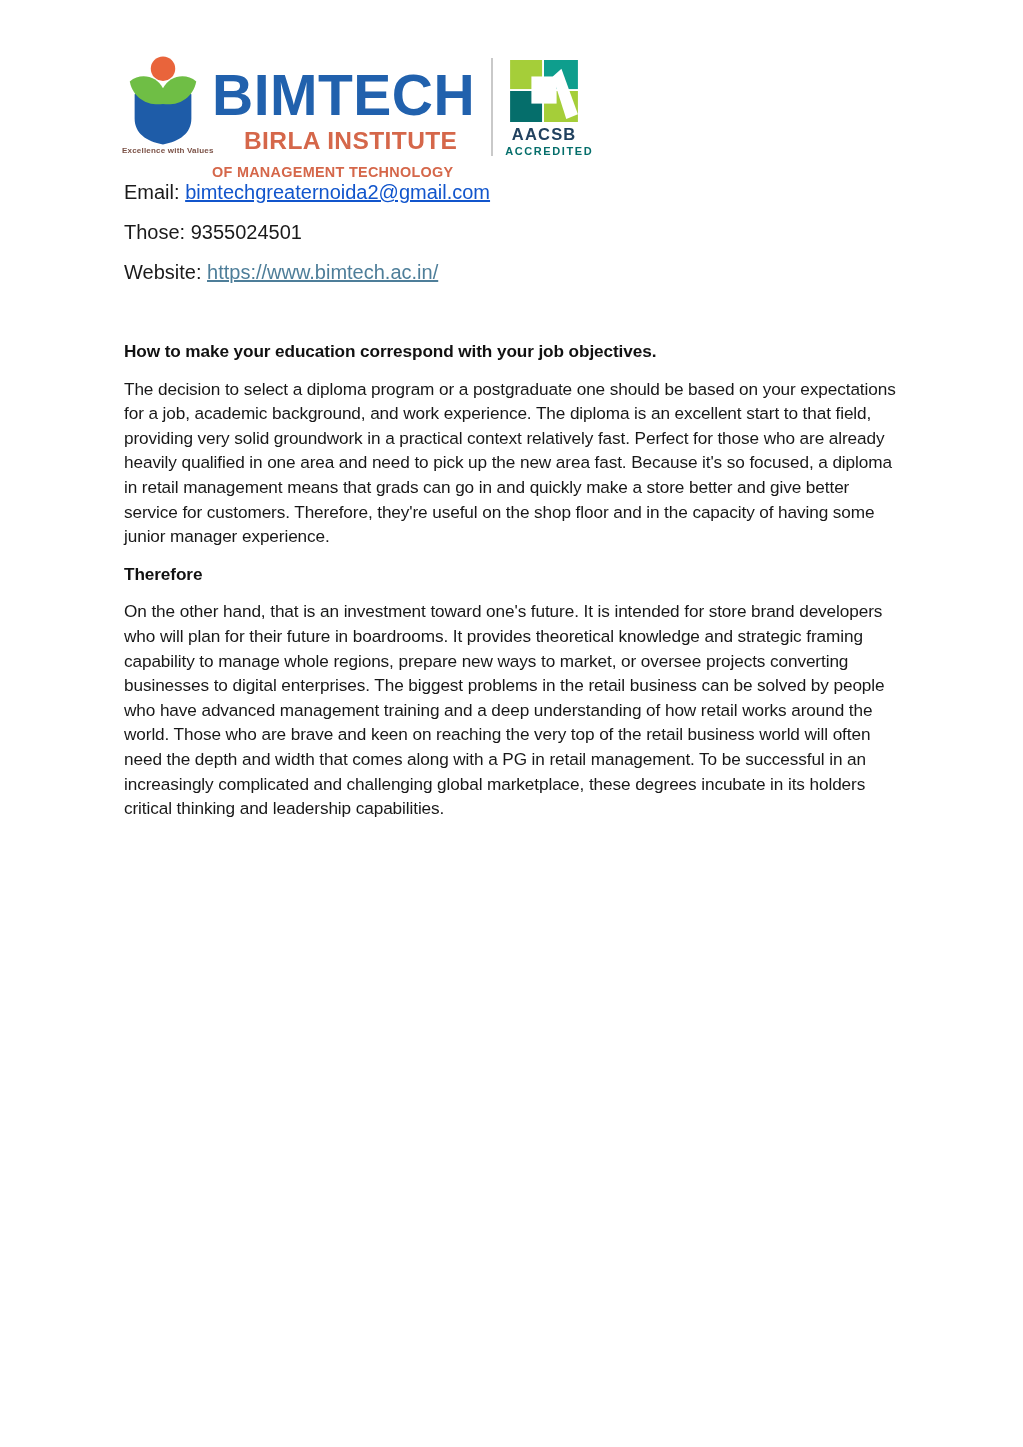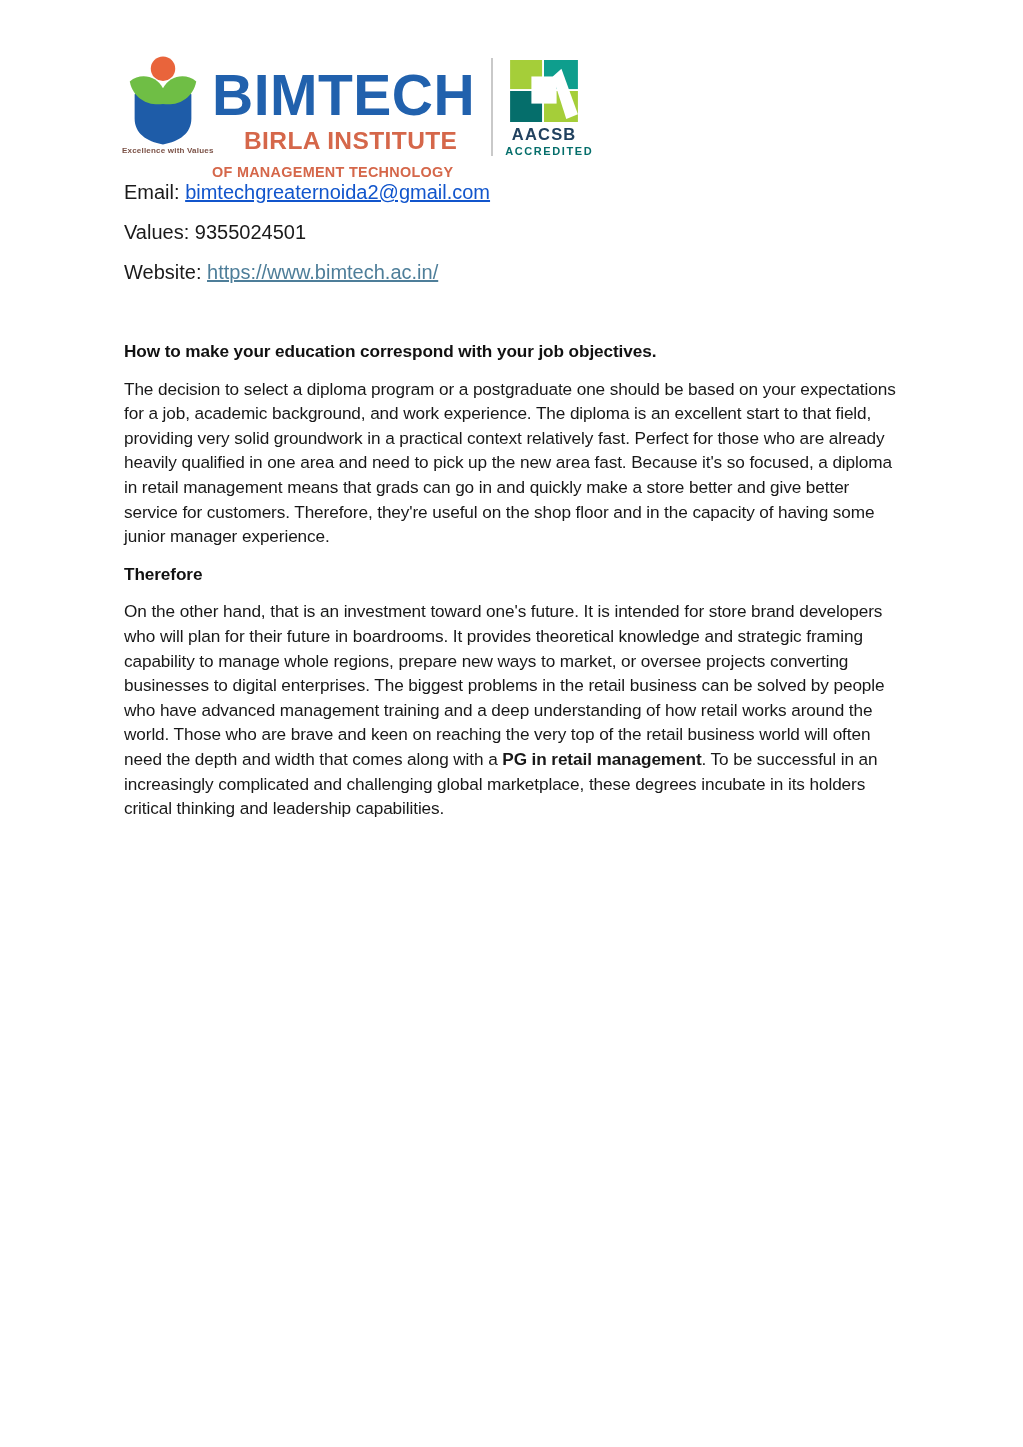--- a/index.html
+++ b/index.html
@@ -104,21 +104,21 @@
     letter-spacing: -0.1px;
     color: #181818;
   }
   .article .hd {
     font-weight: 700;
     color: #111111;
     margin: 0 0 13px 0;
   }
   .article p { margin: 0 0 13px 0; }
   .article p.last { margin-bottom: 0; }
-  .b { font-weight: 700; }
+  .b { font-weight: 400; }
 
   .source-block { margin-top: 58px; }
 </style>
 </head>
 <body>
 
 <div class="page">
 
   <div class="logo-row">
 
@@ -153,21 +153,21 @@
       <div class="aacsb-accredited">ACCREDITED</div>
     </div>
   </div>
 
   <div class="contact">
     <div class="contact-line">
       <span>Email:</span>
       <a href="#" class="email-link">bimtechgreaternoida2@gmail.com</a>
     </div>
     <div class="contact-line">
-      <span>Values:</span>
+      <span>Those:</span>
       <span>9355024501</span>
     </div>
     <div class="contact-line">
       <span>Website:</span>
       <a href="#" class="muted-link">https://www.bimtech.ac.in/</a>
     </div>
   </div>
 
   <div class="article">
     <div class="hd">How to make your education correspond with your job objectives.</div>

